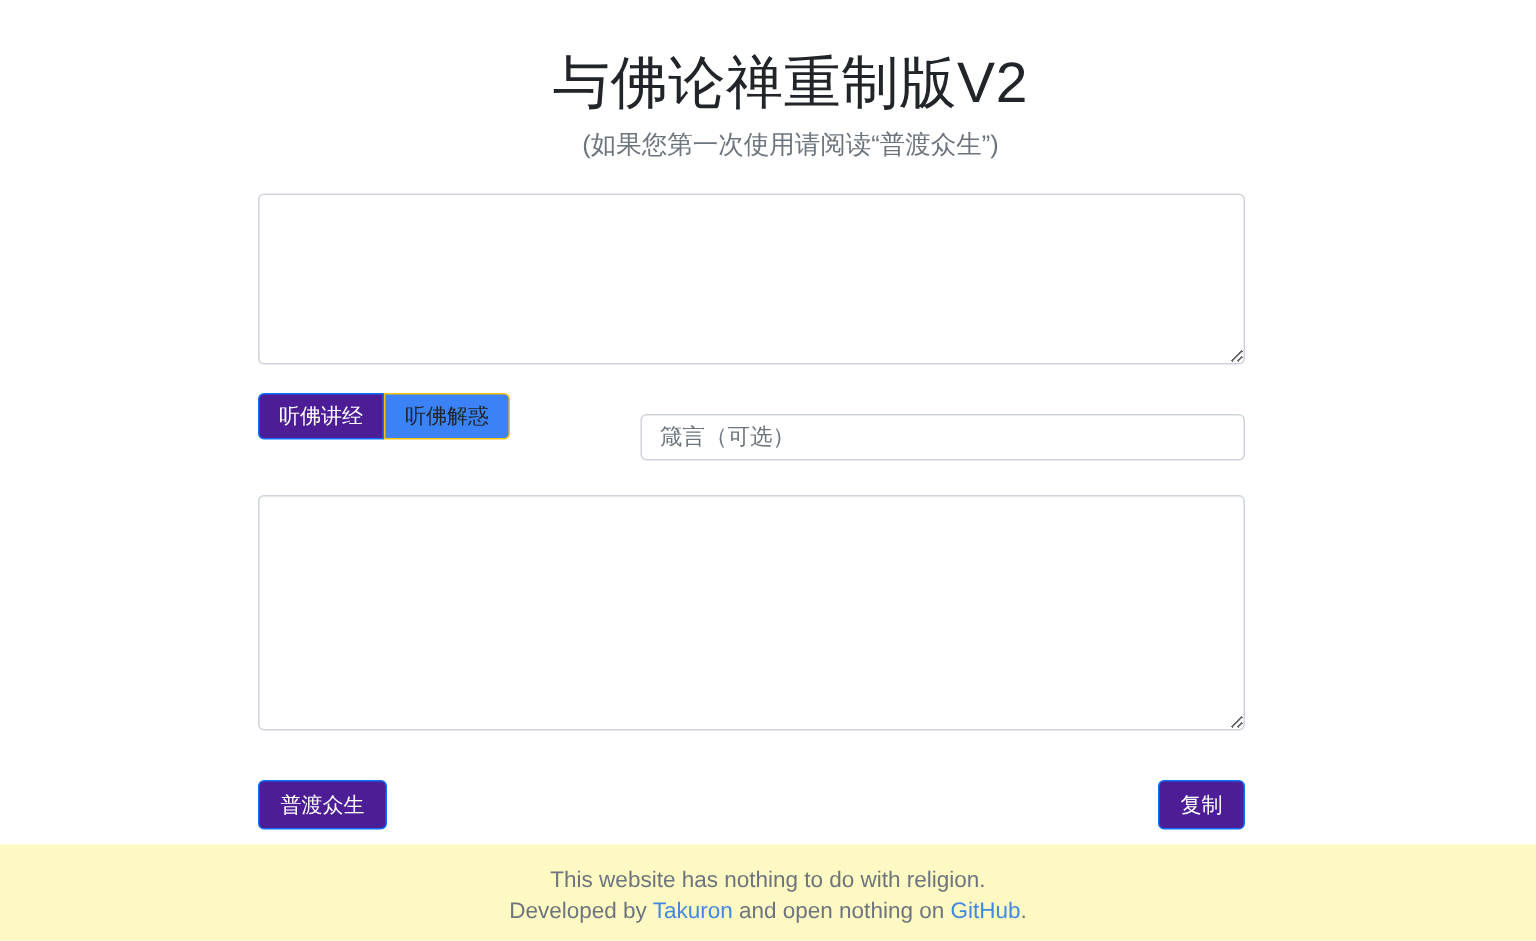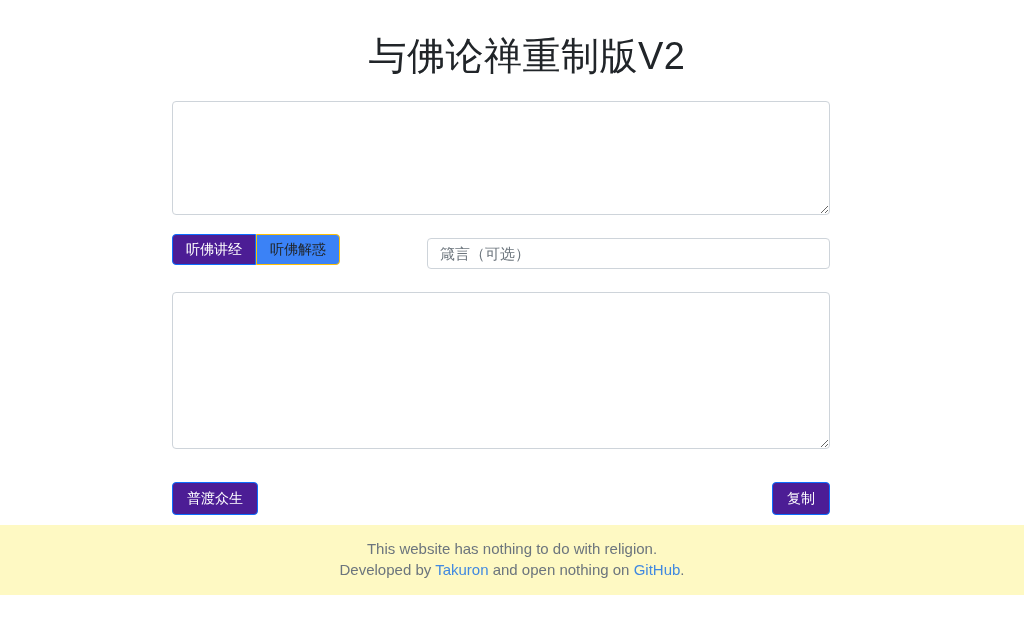--- a/index.html
+++ b/index.html
@@ -34,21 +34,21 @@
     font-size: 14px; line-height: 21px; padding: 4px 13px;
     border-radius: 4px; cursor: pointer; text-align: center;
     font-family: "Liberation Sans", "DejaVu Sans", sans-serif;
   }
   .btn-primary { background: #4c1d95; border-color: #0d6efd; color: #ffffff; }
   .btn-warning { background: #3b82f6; border-color: #ffc107; color: #212529; }
   .btn-group { display: inline-flex; }
   .btn-group .btn:first-child { border-radius: 4px 0 0 4px; }
   .btn-group .btn:last-child { border-radius: 0 4px 4px 0; }
   .proverb-input {
-    margin-left: auto; margin-top: 4px; width: 403px; height: 31px;
+    margin-left: auto; margin-top: 14px; width: 403px; height: 31px;
     border: 1px solid #ced4da; border-radius: 4px;
     padding: 4px 12px; font-size: 15px; color: #495057; outline: none;
     font-family: "Liberation Sans", "DejaVu Sans", sans-serif;
   }
   .proverb-input::placeholder { color: #6c757d; }
   .bottom-row {
     margin-top: 33px; display: flex; justify-content: space-between; align-items: center;
   }
   .bottom-row .btn { padding: 5px 14px; }
   .footer {
@@ -56,20 +56,21 @@
     background: #fef9c3; text-align: center; padding-top: 13px;
     font-size: 15px; color: #6c757d; line-height: 21px;
   }
   .footer a { color: #4189e0; text-decoration: none; }
 </style>
 </head>
 <body>
 
 <div class="header">
   <h1 class="page-title">与佛论禅重制版V2</h1>
+  <div class="page-subtitle">(如果您第一次使用请阅读“普渡众生”)</div>
 </div>
 
 <div class="main">
 
   <textarea class="zone zone-input" placeholder="" style=""></textarea>
 
   <div class="controls-row">
     <div class="btn-group">
       <button class="btn btn-primary">听佛讲经</button>
       <button class="btn btn-warning">听佛解惑</button>

